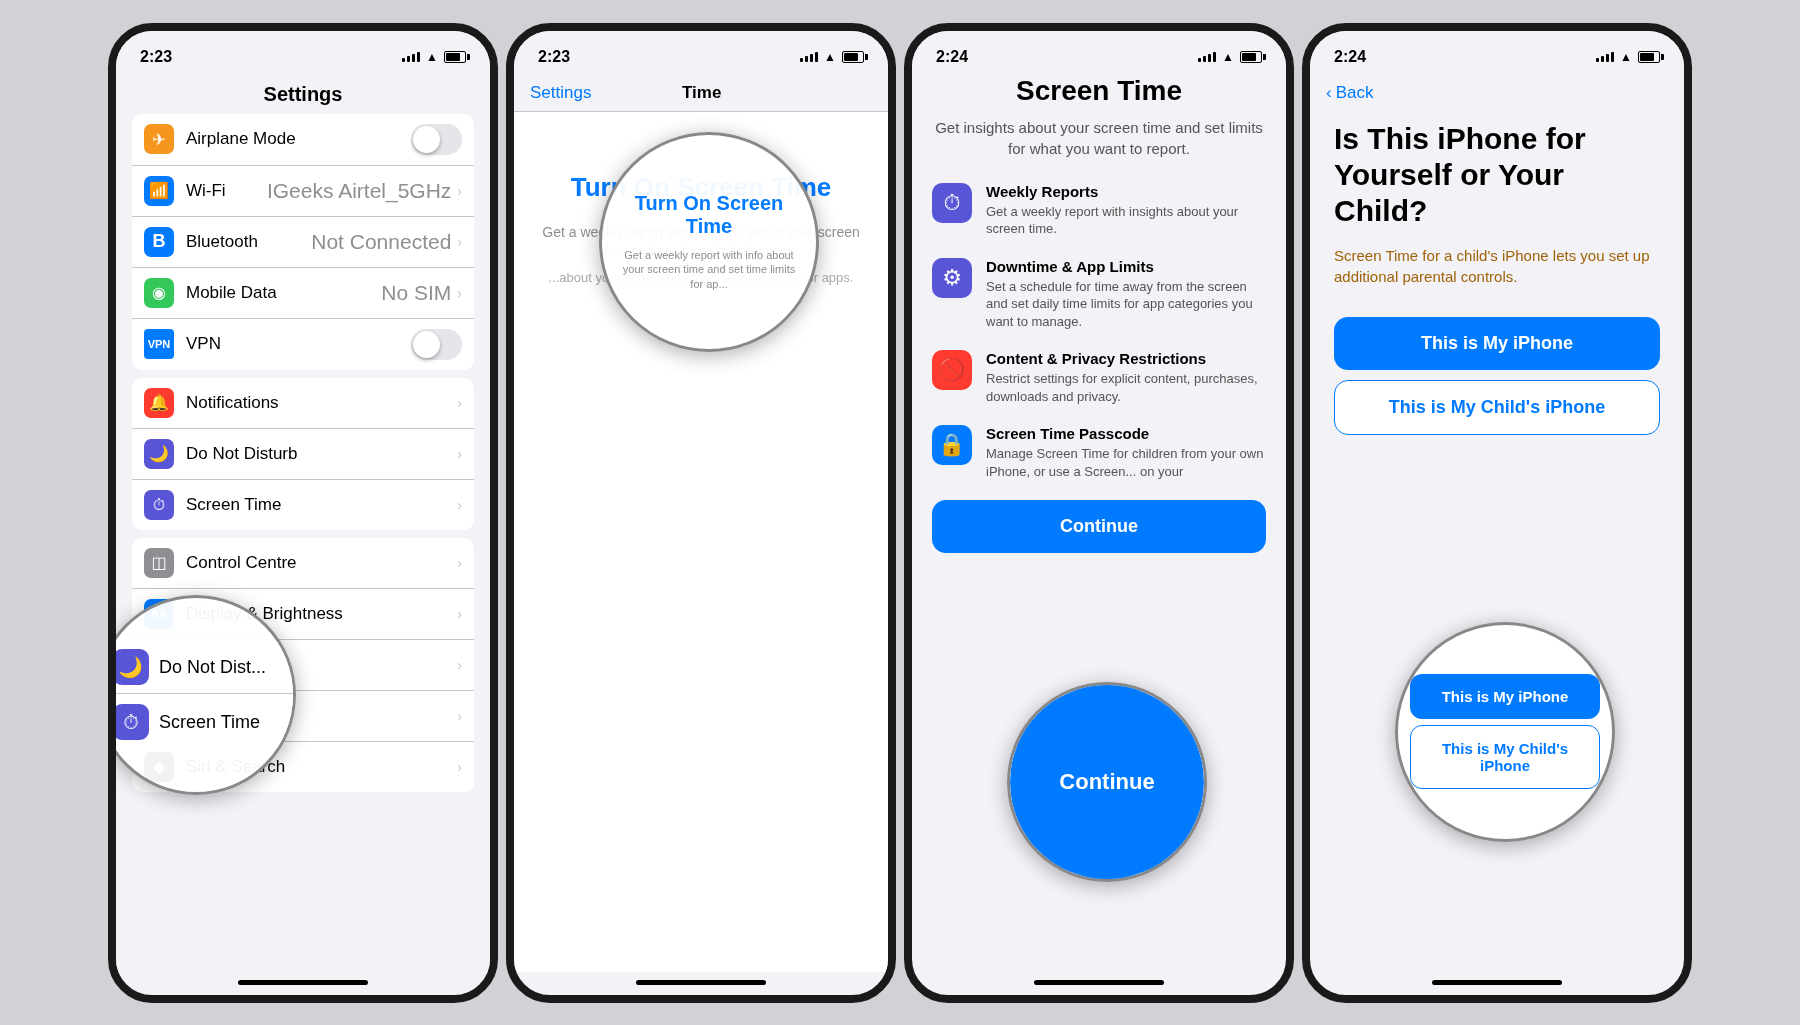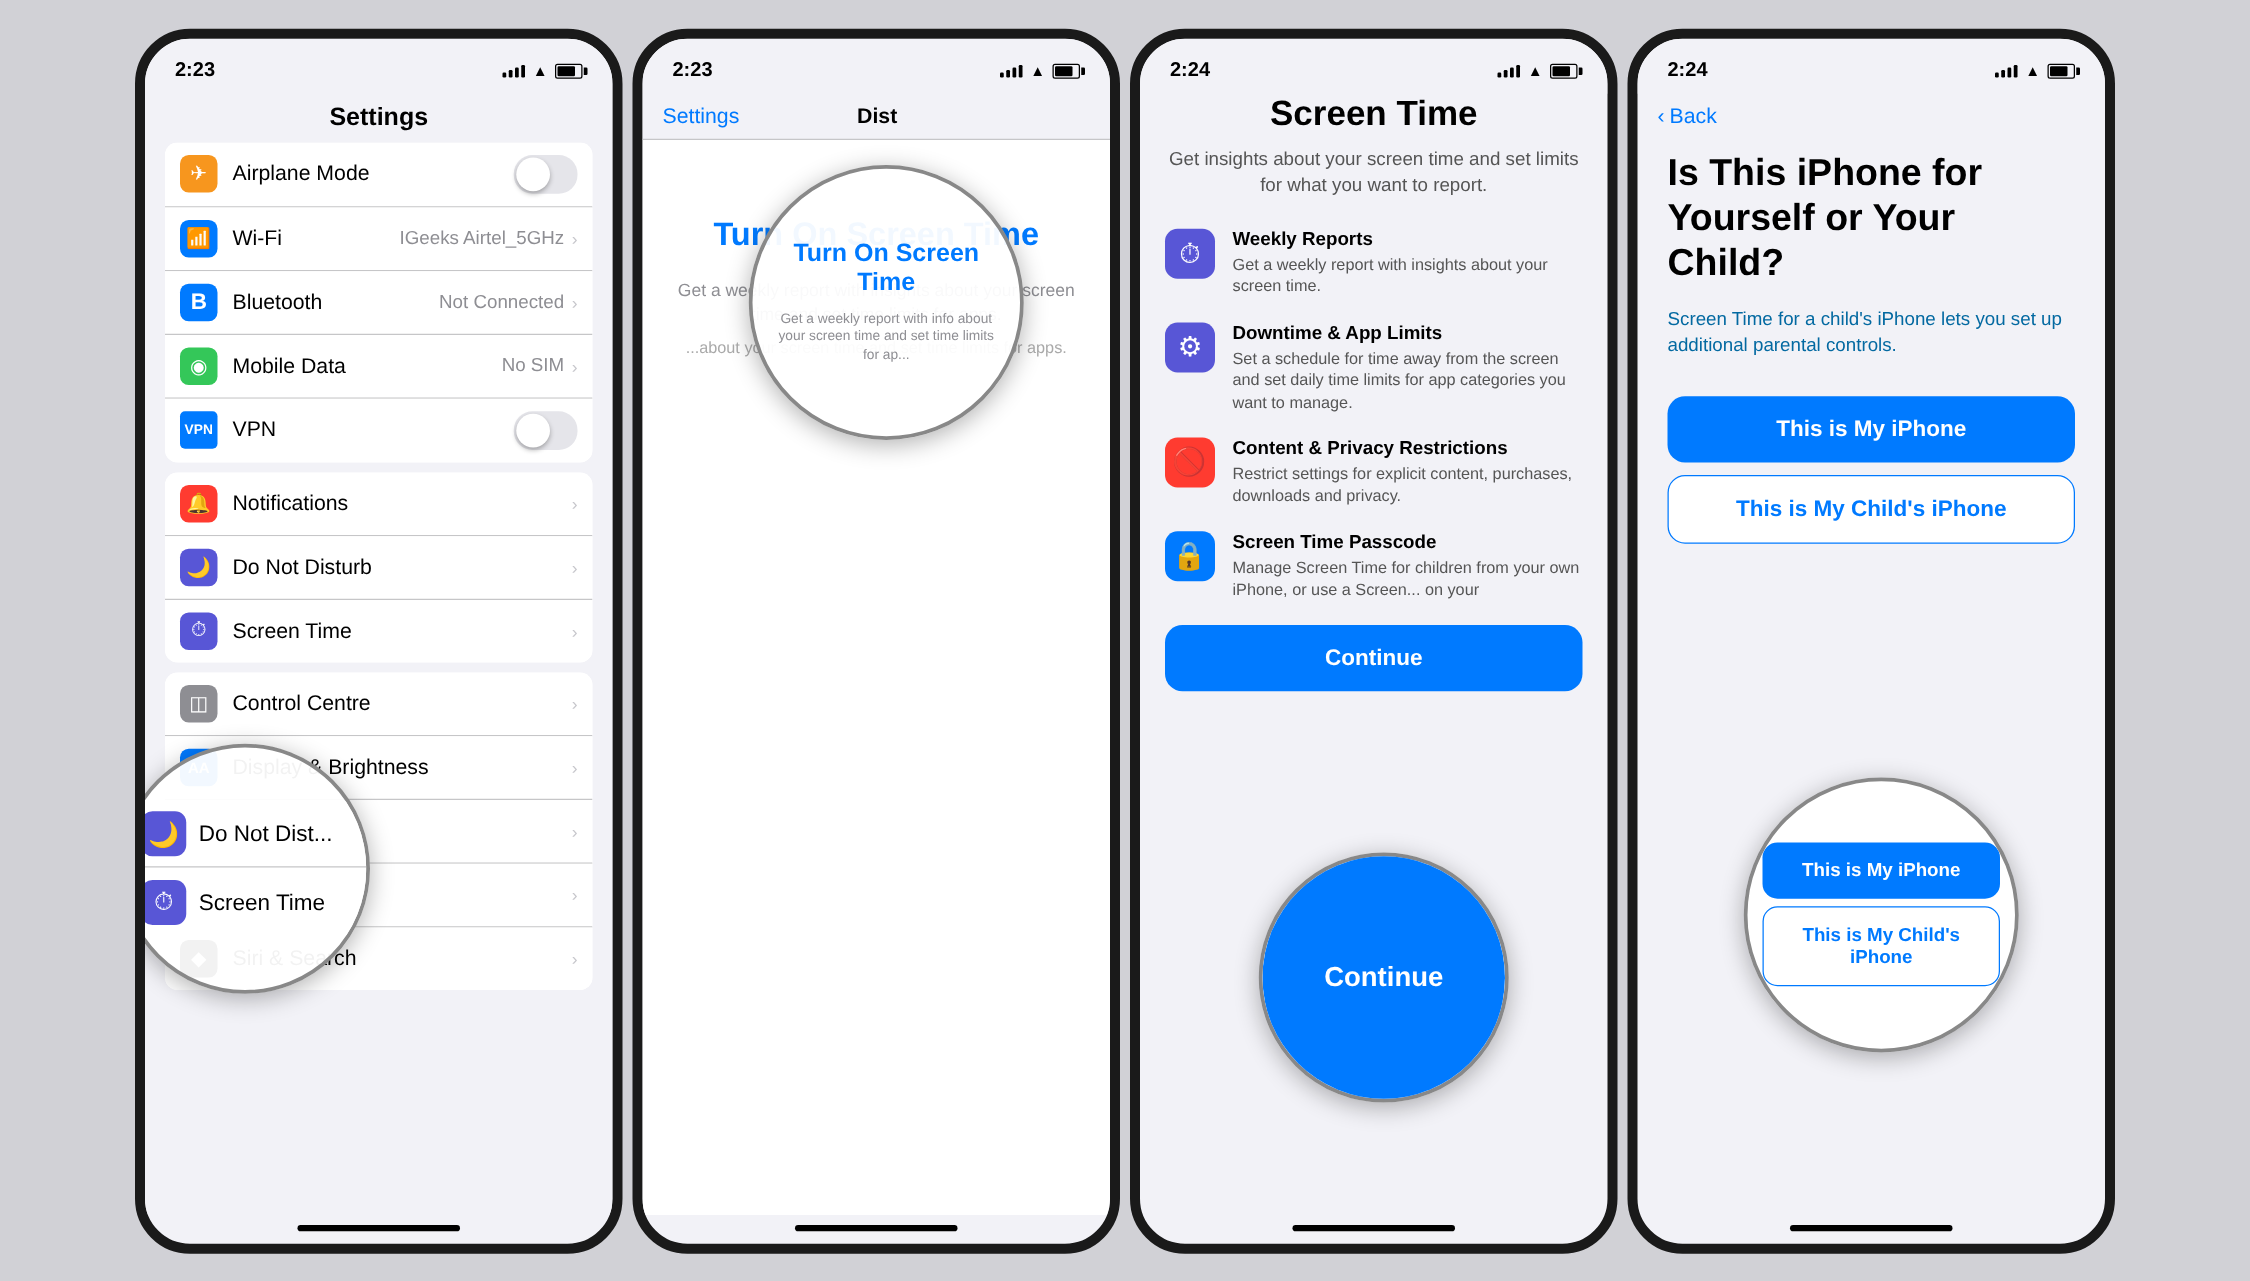--- a/index.html
+++ b/index.html
@@ -136,21 +136,21 @@
       color: #fff;
     }
 
     .settings-label {
       flex: 1;
       font-size: 17px;
       color: #000;
     }
 
     .settings-value {
-      font-size: 15px;
+      font-size: 21px;
       color: #8e8e93;
       margin-right: 6px;
     }
 
     .chevron {
       color: #c7c7cc;
       font-size: 14px;
     }
 
     .toggle {
@@ -377,21 +377,21 @@
 
     .screen4-title {
       font-size: 30px;
       font-weight: 700;
       line-height: 1.2;
       margin-bottom: 16px;
     }
 
     .screen4-desc {
       font-size: 15px;
-      color: #0369a1;
+      color: #a16207;
       line-height: 1.4;
       margin-bottom: 30px;
     }
 
     .choice-item {
       display: block;
       width: 100%;
       padding: 16px;
       background: #007aff;
       color: #fff;
@@ -587,21 +587,21 @@
       </div>
       <span class="wifi-icon">▲</span>
       <div class="battery-icon">
         <div class="battery-fill"></div>
       </div>
     </div>
   </div>
 
   <div style="display:flex; justify-content:space-between; align-items:center; padding:8px 16px; background:#f2f2f7; border-bottom:0.5px solid #c6c6c8;">
     <span class="nav-blue">Settings</span>
-    <span class="nav-title">Dist</span>
+    <span class="nav-title">Time</span>
     <span style="width:60px;"></span>
   </div>
 
   <div class="screen2 " style="position:relative; flex:1;">
     <div style="padding:60px 24px 20px; text-align:center;">
       <div class="turn-on-btn">Turn On Screen Time</div>
       <p style="margin-top:20px; font-size:14px; color:#8e8e93; line-height:1.4;">
         Get a weekly report with insights about your screen time and set time limits for apps.
       </p>
       <p style="margin-top:8px; font-size:13px; color:#aaa; line-height:1.3;">...about your screen time and set time limits for apps.</p>

